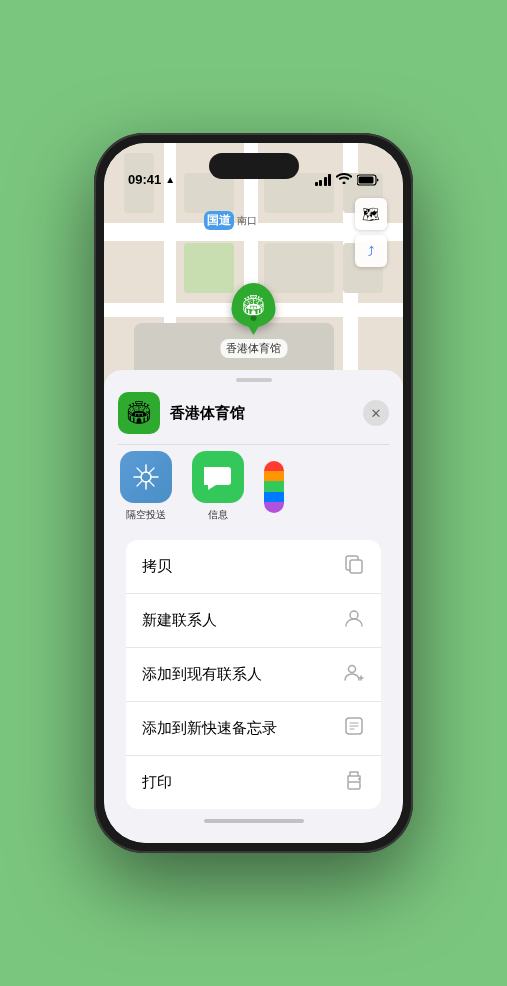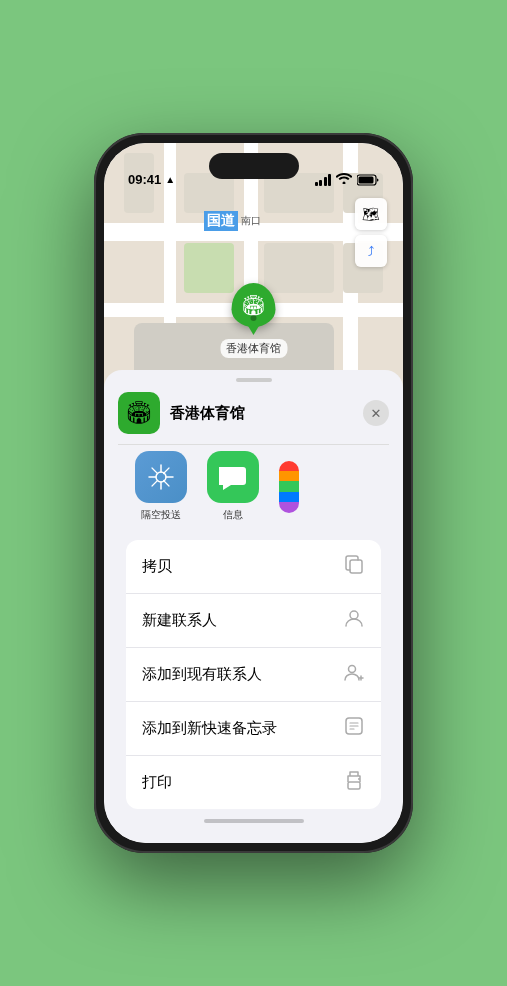--- a/index.html
+++ b/index.html
@@ -180,24 +180,24 @@
       position: absolute;
       top: 68px;
       left: 100px;
       display: flex;
       align-items: center;
       gap: 3px;
     }
     .road-label-badge {
       background: #4a9de8;
       color: #fff;
-      font-size: 14px;
+      font-size: 12px;
       font-weight: 700;
       padding: 1px 3px;
-      border-radius: 0;
+      border-radius: 6px;
       font-family: Liberation Mono, monospace;
     }
     .road-label-text {
       font-size: 10px;
       color: #555;
       font-weight: 500;
     }
     
     .map-controls {
       position: absolute;
@@ -278,21 +278,21 @@
       align-items: center;
       justify-content: center;
       font-size: 13px;
       color: #666;
       cursor: pointer;
       flex-shrink: 0;
     }
     
     .share-actions {
       display: flex;
-      padding: 6px 21px 10px;
+      padding: 6px 6px 10px;
       gap: 0;
       overflow-x: auto;
       scrollbar-width: none;
     }
     .share-actions::-webkit-scrollbar { display: none; }
     .share-action-item {
       display: flex;
       flex-direction: column;
       align-items: center;
       gap: 5px;

